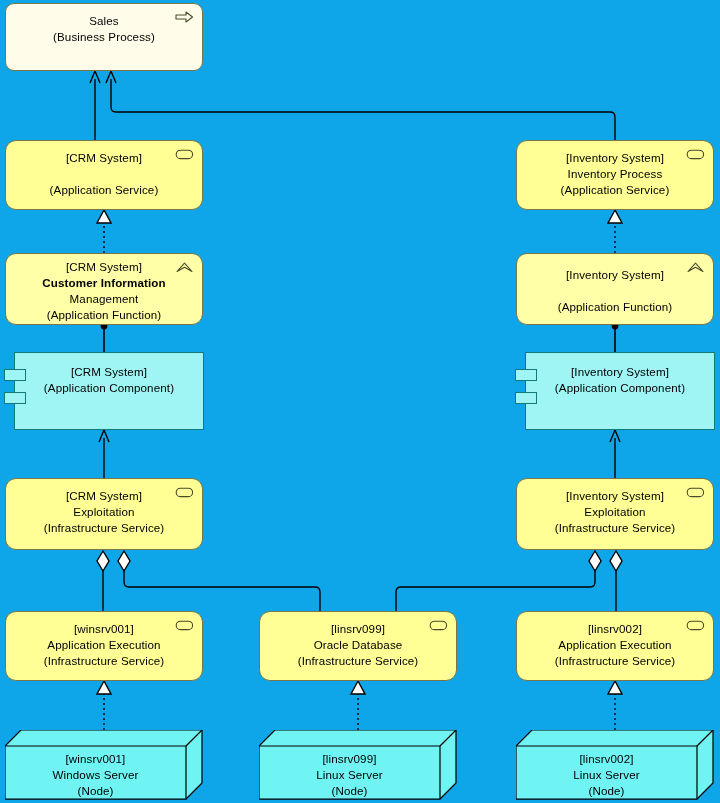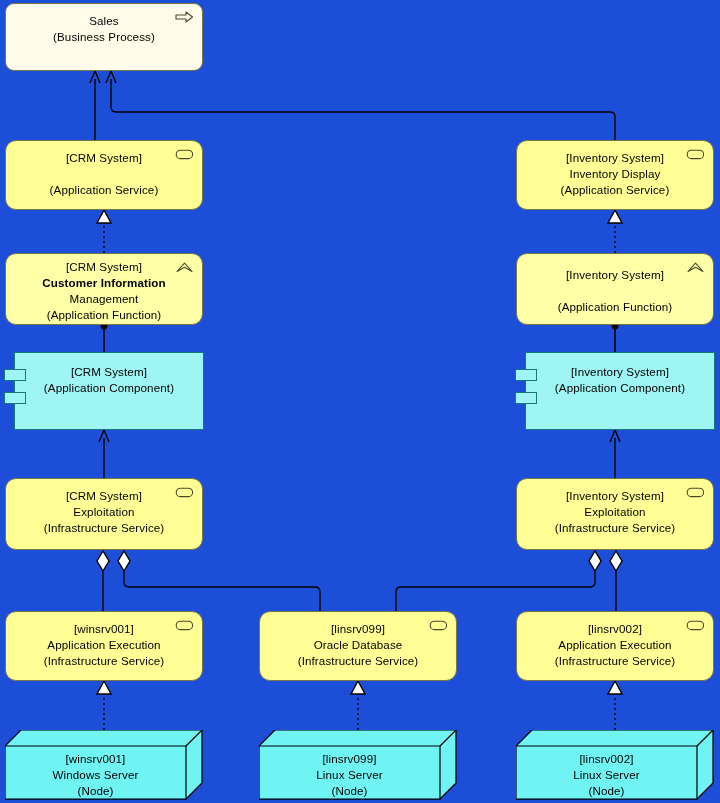--- a/index.html
+++ b/index.html
@@ -7,21 +7,21 @@
     padding: 0;
     background: #ffffff;
   }
   body {
     font-family: "Liberation Sans", sans-serif;
   }
   #canvas {
     position: relative;
     width: 720px;
     height: 803px;
-    background: #1d4ed8;
+    background: #0ea5e9;
     overflow: hidden;
   }
   #edges {
     position: absolute;
     left: 0;
     top: 0;
     width: 720px;
     height: 803px;
     pointer-events: none;
   }
@@ -188,21 +188,21 @@
     <span class="lbl" style="top:41px;">(Application Service)</span>
   </div>
 
   <div class="node shape-service" style="left:516px; top:140px; width:198px; height:70px;">
     <span class="icon">
       <svg width="19" height="14" viewBox="0 0 19 14">
         <rect x="1.2" y="3.2" width="16.4" height="8.4" rx="4.2" fill="#ffff96" stroke="#4a4a2a" stroke-width="1.1"></rect>
       </svg>
     </span>
     <span class="lbl" style="top:9px;">[Inventory System]</span>
-    <span class="lbl" style="top:25px;">Inventory Display</span>
+    <span class="lbl" style="top:25px;">Inventory Process</span>
     <span class="lbl" style="top:41px;">(Application Service)</span>
   </div>
 
   <div class="node shape-function" style="left:5px; top:253px; width:198px; height:72px;">
     <span class="icon">
       <svg width="19" height="14" viewBox="0 0 19 14">
         <path d="M2 11.5 L9.5 3.2 L17 11.5 L9.5 7.2 Z" fill="#ffffa8" stroke="#4a4a2a" stroke-width="1.1" stroke-linejoin="round"></path>
       </svg>
     </span>
     <span class="lbl" style="top:5px;">[CRM System]</span>

